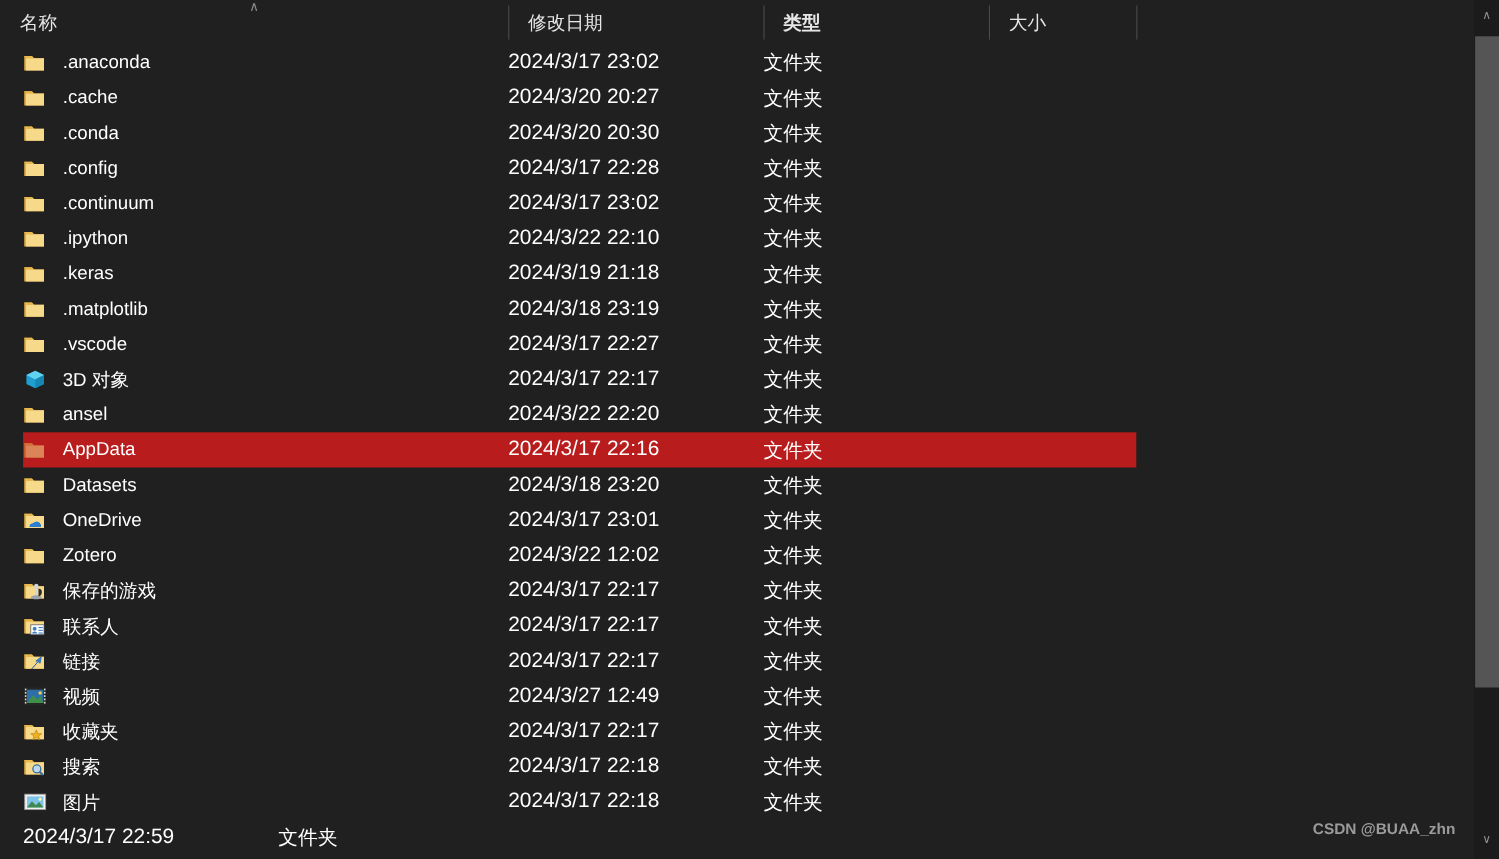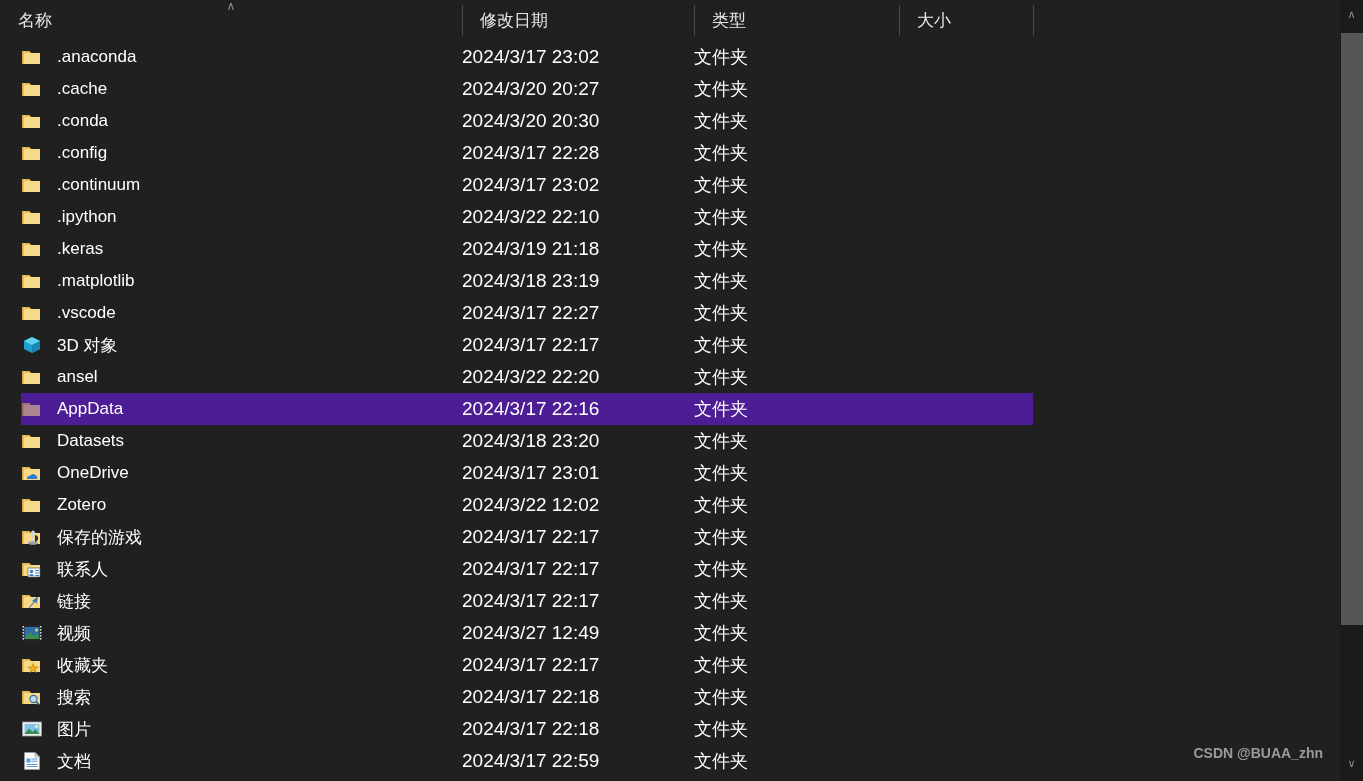--- a/index.html
+++ b/index.html
@@ -55,21 +55,21 @@
     width: 18px;
     height: 10px;
     color: #8a8a8a;
     font-size: 12px;
     line-height: 10px;
     text-align: center;
   }
 
   #head-name { width: 462px; }
   #head-date { width: 232px; }
-  #head-type { width: 205px; }
+  #head-type { width: 205px; font-weight: bold; }
   #head-size { width: 135px; position: relative; font-family: Liberation Serif, serif; }
   #head-size::after {
     content: "";
     position: absolute;
     right: 0; top: 5px;
     width: 1px; height: 31px;
     background: #4a4a4a;
   }
 
   
@@ -83,21 +83,21 @@
 
   .row {
     position: relative;
     height: 32px;
     display: flex;
     align-items: center;
     margin: 0 0 0 21px;
     width: 1012px;
   }
   .row.selected {
-    background: #4c1d95;
+    background: #b91c1c;
   }
 
   .cell-name {
     width: 441px;
     display: flex;
     align-items: center;
     font-size: 17px;
     color: #ffffff;
     white-space: nowrap;
     overflow: hidden;
@@ -544,36 +544,20 @@
               <circle cx="15.5" cy="7.5" r="1.4" fill="#fdf3a0"></circle>
             </svg>
           </span>
           <span>图片</span>
         </div>
         <div class="cell-date">2024/3/17 22:18</div>
         <div class="cell-type">文件夹</div>
         <div class="cell-size"></div>
       </div>
       <div class="row">
-        <div class="cell-name">
-          <span class="icon">
-            <svg width="22" height="20" viewBox="0 0 22 20">
-              <path d="M3.5 1.5 L14 1.5 L18.5 6 L18.5 18.5 L3.5 18.5 Z" fill="#fbfbfb" stroke="#9a9a9a" stroke-width="0.8"></path>
-              <path d="M14 1.5 L18.5 6 L14 6 Z" fill="#d8d8d8" stroke="#9a9a9a" stroke-width="0.6"></path>
-              <rect x="5.5" y="7.5" width="4" height="4" fill="#5b9bd5"></rect>
-              <g fill="#5b9bd5">
-                <rect x="10.5" y="7.5" width="6" height="1"></rect>
-                <rect x="10.5" y="9.7" width="6" height="1"></rect>
-                <rect x="5.5" y="13" width="11" height="1"></rect>
-                <rect x="5.5" y="15" width="11" height="1"></rect>
-              </g>
-            </svg>
-          </span>
-          <span>文档</span>
-        </div>
         <div class="cell-date">2024/3/17 22:59</div>
         <div class="cell-type">文件夹</div>
         <div class="cell-size"></div>
       </div>
     </div>
 
   <div class="scrollbar">
     <div class="sb-arrow up">∧</div>
     <div class="sb-thumb"></div>
     <div class="sb-arrow down">∨</div>

